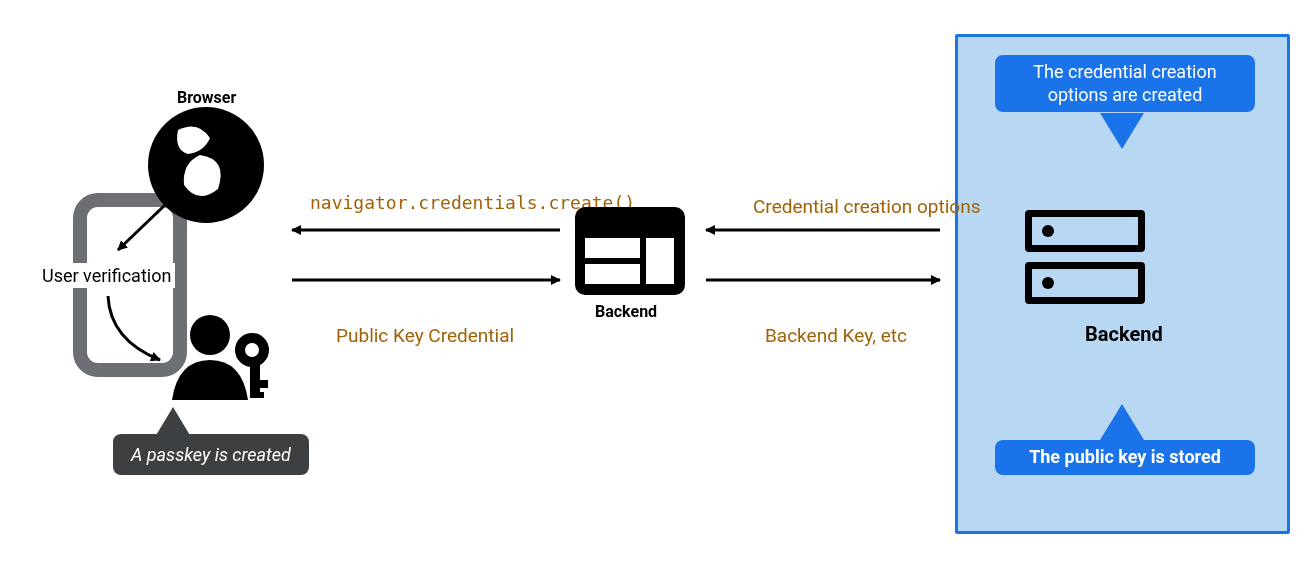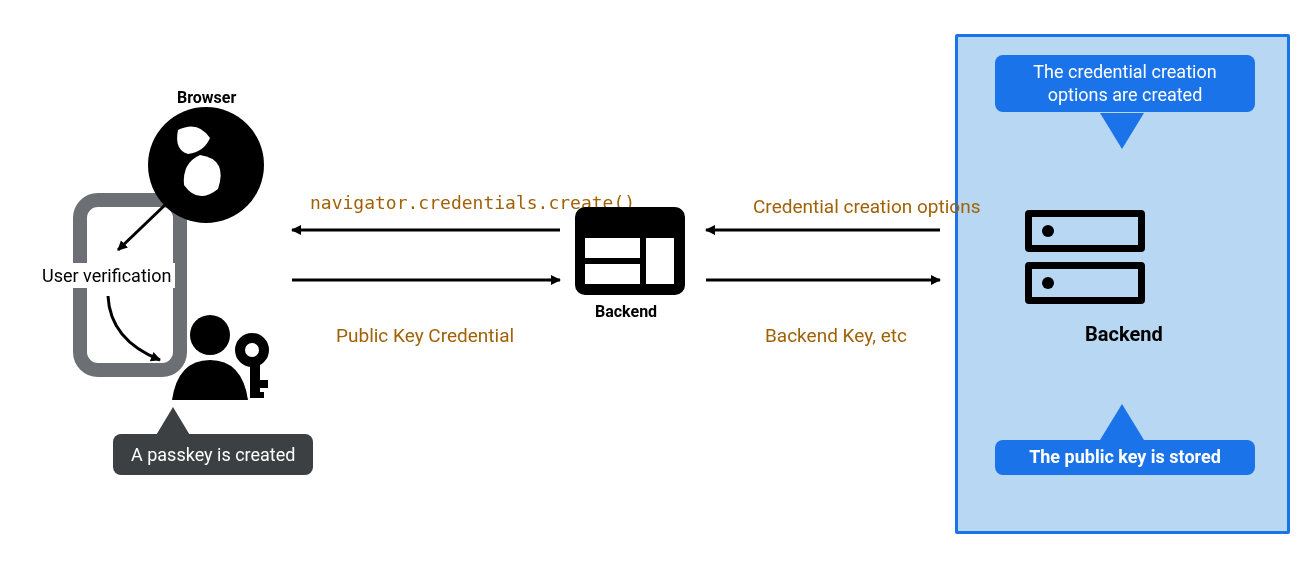--- a/index.html
+++ b/index.html
@@ -89,21 +89,21 @@
 
   
   .callout-dark {
     background: #3c4043;
     color: #fff;
     border-radius: 8px;
     padding: 10px 18px;
     font-size: 18px;
     text-align: center;
   }
-  .callout-dark-wrap { left: 113px; top: 434px; }
+  .callout-dark-wrap { left: 113px; top: 434px; font-style: italic; }
   .tail-dark {
     width: 0; height: 0;
     border-left: 18px solid transparent;
     border-right: 18px solid transparent;
     border-bottom: 30px solid #3c4043;
     left: 155px; top: 407px;
   }
 
   
   .flow-label {

